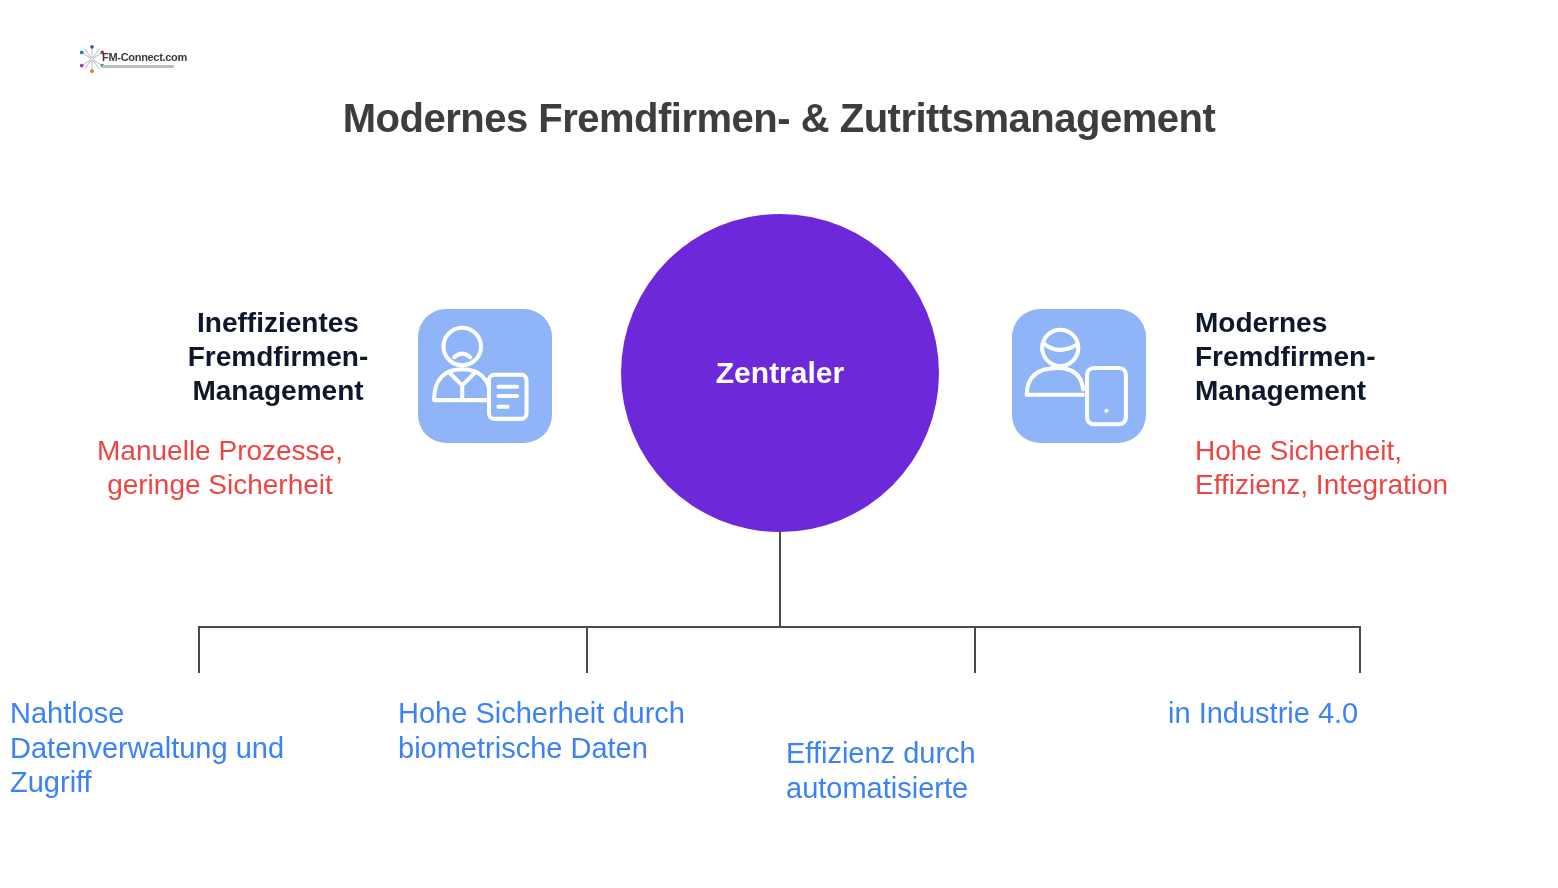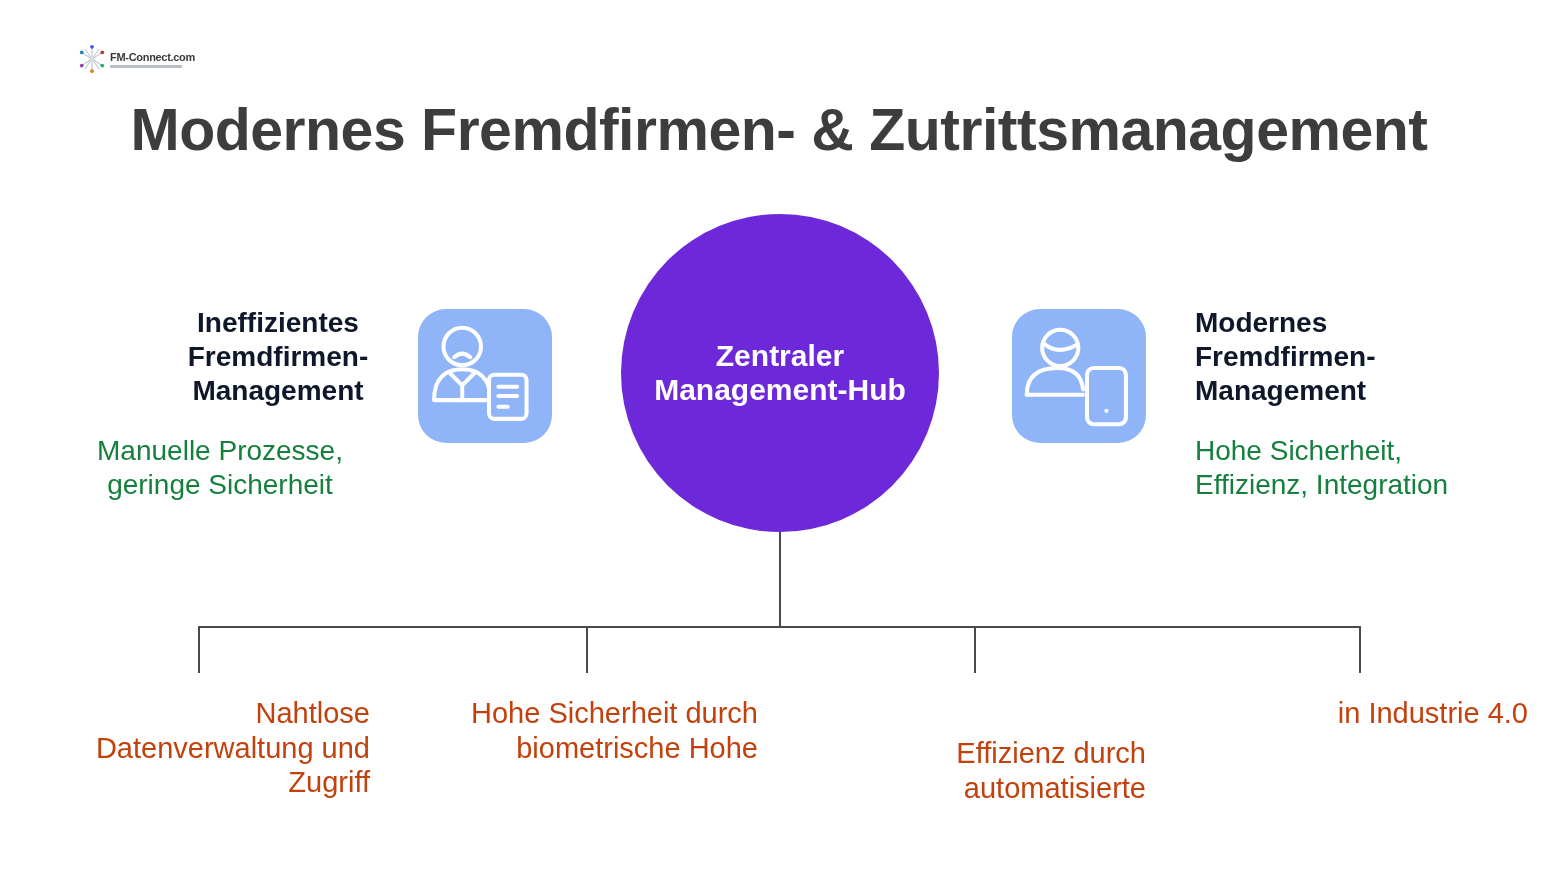--- a/index.html
+++ b/index.html
@@ -1,58 +1,58 @@
 <!DOCTYPE html>
 <html><head>
 <meta charset="utf-8">
 <style>
   html,body{margin:0;padding:0;background:#ffffff;}
   body{font-family:"Liberation Sans","DejaVu Sans",sans-serif;color:#3d3d3d;}
   .canvas{position:relative;width:1558px;height:888px;background:#ffffff;overflow:hidden;}
 
   
-  .logo{position:absolute;left:78px;top:44px;display:flex;align-items:center;gap:12px;}
+  .logo{position:absolute;left:78px;top:44px;display:flex;align-items:center;gap:4px;}
   .logo-burst{width:28px;height:30px;flex:0 0 auto;}
   .logo-textcol{display:flex;flex-direction:column;gap:2px;margin-left:-8px;}
   .logo-text{font-size:11px;font-weight:bold;color:#3a3a3a;letter-spacing:-0.3px;}
   .logo-tagline{width:72px;height:3px;background:#b9bec6;border-radius:1px;}
 
   
   .title{position:absolute;left:0;top:96px;width:1558px;text-align:center;
-         font-size:59px;font-weight:bold;color:#3d3d3d;letter-spacing:-0.5px;}
+         font-size:40px;font-weight:bold;color:#3d3d3d;letter-spacing:-0.5px;}
 
   
   .hub{position:absolute;left:621px;top:214px;width:318px;height:318px;border-radius:50%;
        background:#6d28d9;display:flex;align-items:center;justify-content:center;}
   .hub-label{color:#ffffff;font-size:30px;font-weight:bold;text-align:center;line-height:34px;}
 
   
   .icon-card{position:absolute;width:134px;height:134px;border-radius:28px;background:#90b4f8;}
   .icon-card svg{position:absolute;left:0;top:0;width:100%;height:100%;}
   .icon-left{left:418px;top:309px;}
   .icon-right{left:1012px;top:309px;}
 
   
   .side-heading{position:absolute;font-size:28px;font-weight:bold;line-height:34px;color:#0f172a;}
-  .side-sub{position:absolute;font-size:28px;font-weight:normal;line-height:34px;color:#15803d;}
+  .side-sub{position:absolute;font-size:28px;font-weight:normal;line-height:34px;color:#ef4444;}
   .lh-left{left:98px;top:306px;width:360px;text-align:center;}
   .ls-left{left:40px;top:434px;width:360px;text-align:center;}
   .lh-right{left:1195px;top:306px;width:380px;text-align:left;}
   .ls-right{left:1195px;top:434px;width:380px;text-align:left;}
 
   
   .tline{position:absolute;background:#4a4a4a;}
   .stub{left:779px;top:532px;width:2px;height:95px;}
   .hbar{left:198px;top:626px;width:1163px;height:2px;}
   .drop{width:2px;height:47px;top:626px;}
   .d1{left:198px;} .d2{left:586px;} .d3{left:974px;} .d4{left:1359px;}
 
   
-  .branch{position:absolute;top:696px;width:360px;text-align:right;
-          font-size:29px;line-height:34.5px;color:#c2410c;}
+  .branch{position:absolute;top:696px;width:360px;text-align:left;
+          font-size:29px;line-height:34.5px;color:#3b82f6;}
   .b1{left:10px;} .b2{left:398px;} .b3{left:786px;margin-top:40px;} .b4{left:1168px;}
 </style>
 </head>
 <body>
 
 <div class="canvas">
 
   <div class="logo">
     <svg class="logo-burst" viewBox="0 0 30 32">
       <g stroke="#9aa3ad" stroke-width="0.8">
@@ -74,21 +74,20 @@
       <span class="logo-text">FM-Connect.com</span>
       <span class="logo-tagline"></span>
     </div>
   </div>
 
   <div class="title">Modernes Fremdfirmen- &amp; Zutrittsmanagement</div>
 
   <div class="hub">
     <div class="hub-label">
       <div>Zentraler</div>
-      <div>Management-Hub</div>
     </div>
   </div>
 
   <div class="side-heading lh-left">
     <div>Ineffizientes</div>
     <div>Fremdfirmen-</div>
     <div>Management</div>
   </div>
   <div class="side-sub ls-left">
     <div>Manuelle Prozesse,</div>
@@ -134,21 +133,21 @@
   <div class="tline drop d3"></div>
   <div class="tline drop d4"></div>
 
   <div class="branch b1">
     <div>Nahtlose</div>
     <div>Datenverwaltung und</div>
     <div>Zugriff</div>
   </div>
   <div class="branch b2">
     <div>Hohe Sicherheit durch</div>
-    <div>biometrische Hohe</div>
+    <div>biometrische Daten</div>
   </div>
   <div class="branch b3">
     <div>Effizienz durch</div>
     <div>automatisierte</div>
   </div>
   <div class="branch b4">
     <div>in Industrie 4.0</div>
   </div>
 
 </div>

